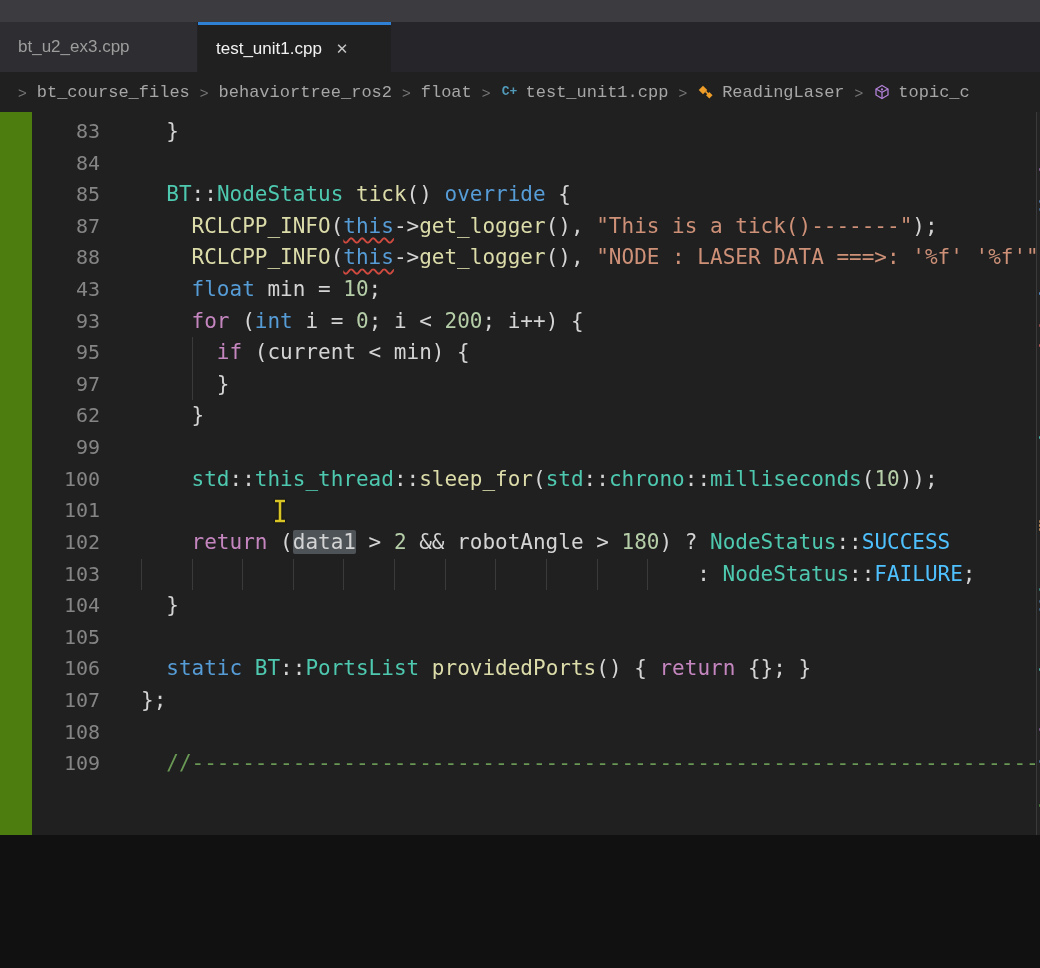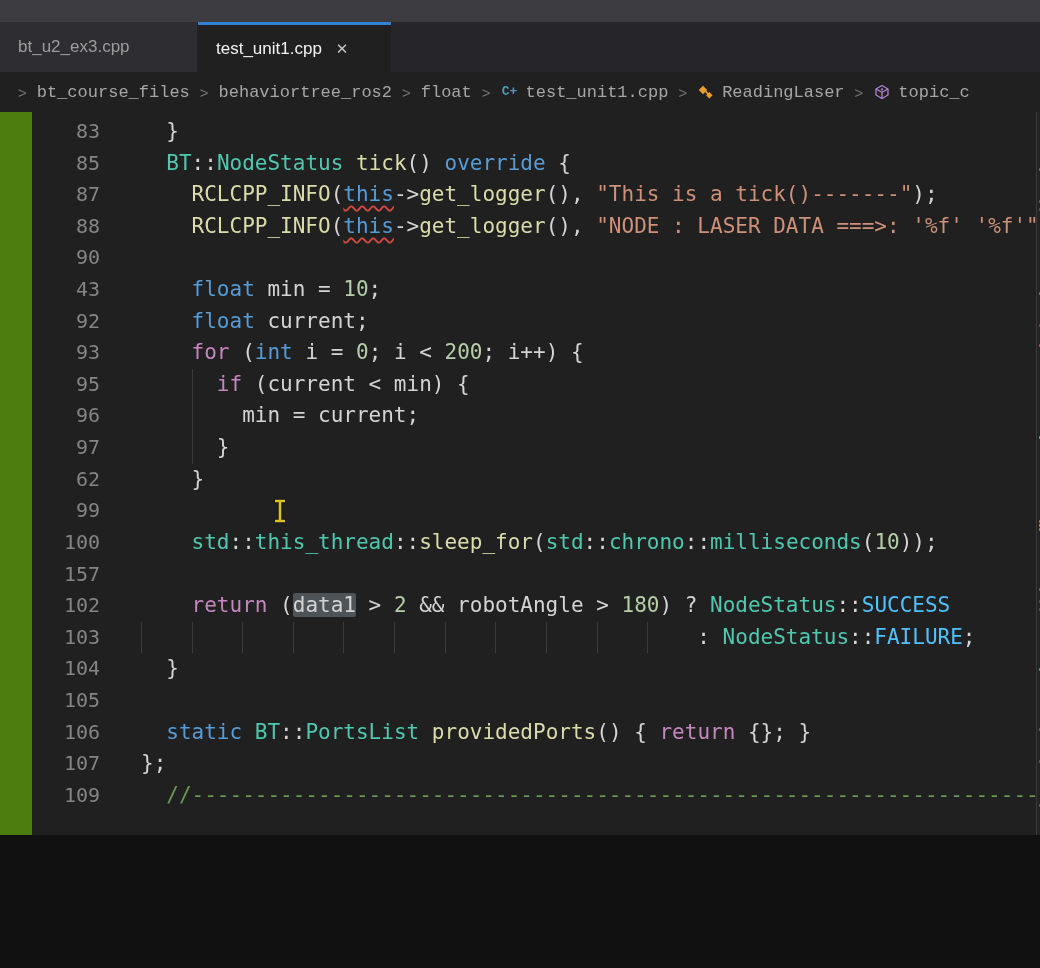--- a/index.html
+++ b/index.html
@@ -98,40 +98,39 @@
           <circle cx="8" cy="5.4" r="1.1" fill="#b180d7" stroke="none"></circle>
         </svg>
       </span>
       <span>topic_c</span>
       </span>
   </div>
 
   <div class="editor">
     <div class="code-scroll">
         <div class="row"><span class="ln">83</span><span class="codetext"><span style="color: rgb(212, 212, 212);">  }</span></span></div>
+        <div class="row"><span class="ln">84</span><span class="codetext"></span></div>
         <div class="row"><span class="ln">85</span><span class="codetext"><span style="color: rgb(212, 212, 212);">  </span><span style="color: rgb(78, 201, 176);">BT</span><span style="color: rgb(212, 212, 212);">::</span><span style="color: rgb(78, 201, 176);">NodeStatus</span><span style="color: rgb(212, 212, 212);"> </span><span style="color: rgb(220, 220, 170);">tick</span><span style="color: rgb(212, 212, 212);">() </span><span style="color: rgb(86, 156, 214);">override</span><span style="color: rgb(212, 212, 212);"> {</span></span></div>
         <div class="row"><span class="ln">87</span><span class="codetext"><span style="color: rgb(212, 212, 212);">    </span><span style="color: rgb(220, 220, 170);">RCLCPP_INFO</span><span style="color: rgb(212, 212, 212);">(</span><span class="squiggle" style="color: rgb(86, 156, 214);">this</span><span style="color: rgb(212, 212, 212);">-&gt;</span><span style="color: rgb(220, 220, 170);">get_logger</span><span style="color: rgb(212, 212, 212);">(), </span><span style="color: rgb(206, 145, 120);">"This is a tick()-------"</span><span style="color: rgb(212, 212, 212);">);</span></span></div>
         <div class="row"><span class="ln">88</span><span class="codetext"><span style="color: rgb(212, 212, 212);">    </span><span style="color: rgb(220, 220, 170);">RCLCPP_INFO</span><span style="color: rgb(212, 212, 212);">(</span><span class="squiggle" style="color: rgb(86, 156, 214);">this</span><span style="color: rgb(212, 212, 212);">-&gt;</span><span style="color: rgb(220, 220, 170);">get_logger</span><span style="color: rgb(212, 212, 212);">(), </span><span style="color: rgb(206, 145, 120);">"NODE : LASER DATA ===&gt;: '%f' '%f'"</span></span></div>
-        <div class="row"><span class="ln">90</span><span class="codetext"></span></div>
         <div class="row"><span class="ln">43</span><span class="codetext"><span style="color: rgb(212, 212, 212);">    </span><span style="color: rgb(86, 156, 214);">float</span><span style="color: rgb(212, 212, 212);"> min = </span><span style="color: rgb(181, 206, 168);">10</span><span style="color: rgb(212, 212, 212);">;</span></span></div>
-        <div class="row"><span class="ln">92</span><span class="codetext"><span style="color: rgb(212, 212, 212);">    </span><span style="color: rgb(86, 156, 214);">float</span><span style="color: rgb(212, 212, 212);"> current;</span></span></div>
         <div class="row"><span class="ln">93</span><span class="codetext"><span style="color: rgb(212, 212, 212);">    </span><span style="color: rgb(197, 134, 192);">for</span><span style="color: rgb(212, 212, 212);"> (</span><span style="color: rgb(86, 156, 214);">int</span><span style="color: rgb(212, 212, 212);"> i = </span><span style="color: rgb(181, 206, 168);">0</span><span style="color: rgb(212, 212, 212);">; i &lt; </span><span style="color: rgb(181, 206, 168);">200</span><span style="color: rgb(212, 212, 212);">; i++) {</span></span></div>
         <div class="row"><i class="guide" style="left: 159.62px;"></i><span class="ln">95</span><span class="codetext"><span style="color: rgb(212, 212, 212);">      </span><span style="color: rgb(197, 134, 192);">if</span><span style="color: rgb(212, 212, 212);"> (current &lt; min) {</span></span></div>
-        <div class="row"><i class="guide" style="left: 159.62px;"></i><span class="ln">96</span><span class="codetext"><span style="color: rgb(212, 212, 212);">        min = current;</span></span></div>
         <div class="row"><i class="guide" style="left: 159.62px;"></i><span class="ln">97</span><span class="codetext"><span style="color: rgb(212, 212, 212);">      }</span></span></div>
         <div class="row"><span class="ln">62</span><span class="codetext"><span style="color: rgb(212, 212, 212);">    }</span></span></div>
         <div class="row"><span class="ln">99</span><span class="codetext"></span></div>
         <div class="row"><span class="ln">100</span><span class="codetext"><span style="color: rgb(212, 212, 212);">    </span><span style="color: rgb(78, 201, 176);">std</span><span style="color: rgb(212, 212, 212);">::</span><span style="color: rgb(78, 201, 176);">this_thread</span><span style="color: rgb(212, 212, 212);">::</span><span style="color: rgb(220, 220, 170);">sleep_for</span><span style="color: rgb(212, 212, 212);">(</span><span style="color: rgb(78, 201, 176);">std</span><span style="color: rgb(212, 212, 212);">::</span><span style="color: rgb(78, 201, 176);">chrono</span><span style="color: rgb(212, 212, 212);">::</span><span style="color: rgb(78, 201, 176);">milliseconds</span><span style="color: rgb(212, 212, 212);">(</span><span style="color: rgb(181, 206, 168);">10</span><span style="color: rgb(212, 212, 212);">));</span></span></div>
-        <div class="row"><span class="ln">157</span><span class="codetext"></span></div>
+        <div class="row"><span class="ln">101</span><span class="codetext"></span></div>
         <div class="row"><span class="ln">102</span><span class="codetext"><span style="color: rgb(212, 212, 212);">    </span><span style="color: rgb(197, 134, 192);">return</span><span style="color: rgb(212, 212, 212);"> (</span><span class="wordhl" style="color: rgb(212, 212, 212);">data1</span><span style="color: rgb(212, 212, 212);"> &gt; </span><span style="color: rgb(181, 206, 168);">2</span><span style="color: rgb(212, 212, 212);"> &amp;&amp; robotAngle &gt; </span><span style="color: rgb(181, 206, 168);">180</span><span style="color: rgb(212, 212, 212);">) ? </span><span style="color: rgb(78, 201, 176);">NodeStatus</span><span style="color: rgb(212, 212, 212);">::</span><span style="color: rgb(79, 193, 255);">SUCCESS</span></span></div>
         <div class="row"><i class="guide" style="left: 109px;"></i><i class="guide" style="left: 159.62px;"></i><i class="guide" style="left: 210.24px;"></i><i class="guide" style="left: 260.86px;"></i><i class="guide" style="left: 311.48px;"></i><i class="guide" style="left: 362.1px;"></i><i class="guide" style="left: 412.72px;"></i><i class="guide" style="left: 463.34px;"></i><i class="guide" style="left: 513.96px;"></i><i class="guide" style="left: 564.58px;"></i><i class="guide" style="left: 615.2px;"></i><span class="ln">103</span><span class="codetext"><span style="color: rgb(212, 212, 212);">                                            : </span><span style="color: rgb(78, 201, 176);">NodeStatus</span><span style="color: rgb(212, 212, 212);">::</span><span style="color: rgb(79, 193, 255);">FAILURE</span><span style="color: rgb(212, 212, 212);">;</span></span></div>
         <div class="row"><span class="ln">104</span><span class="codetext"><span style="color: rgb(212, 212, 212);">  }</span></span></div>
         <div class="row"><span class="ln">105</span><span class="codetext"></span></div>
         <div class="row"><span class="ln">106</span><span class="codetext"><span style="color: rgb(212, 212, 212);">  </span><span style="color: rgb(86, 156, 214);">static</span><span style="color: rgb(212, 212, 212);"> </span><span style="color: rgb(78, 201, 176);">BT</span><span style="color: rgb(212, 212, 212);">::</span><span style="color: rgb(78, 201, 176);">PortsList</span><span style="color: rgb(212, 212, 212);"> </span><span style="color: rgb(220, 220, 170);">providedPorts</span><span style="color: rgb(212, 212, 212);">() { </span><span style="color: rgb(197, 134, 192);">return</span><span style="color: rgb(212, 212, 212);"> {}; }</span></span></div>
         <div class="row"><span class="ln">107</span><span class="codetext"><span style="color: rgb(212, 212, 212);">};</span></span></div>
+        <div class="row"><span class="ln">108</span><span class="codetext"></span></div>
         <div class="row"><span class="ln">109</span><span class="codetext"><span style="color: rgb(212, 212, 212);">  </span><span style="color: rgb(106, 153, 85);">//--------------------------------------------------------------------------------</span></span></div>
       </div>
 
     <div class="ibeam" style="top: 387.44px; left: 241.205px;">
       <svg width="14" height="24" viewBox="0 0 14 24">
         <g stroke="#d8c425" stroke-width="2.6" fill="none">
           <path d="M2 2 H12 M2 22 H12 M7 2 V22"></path>
         </g>
       </svg>
     </div>

